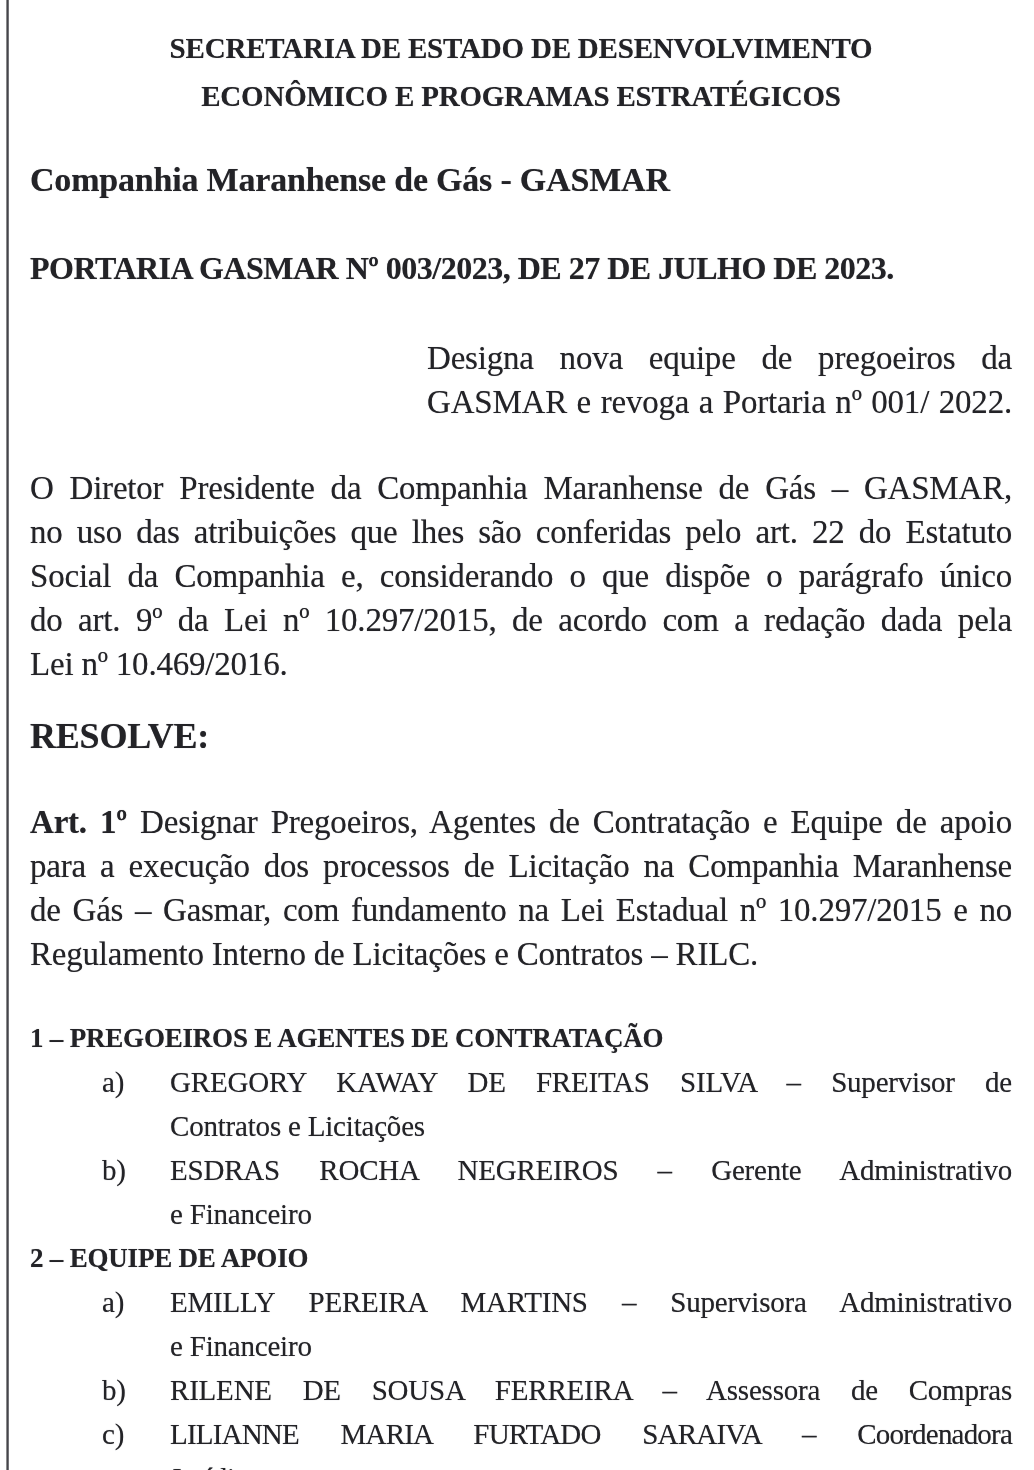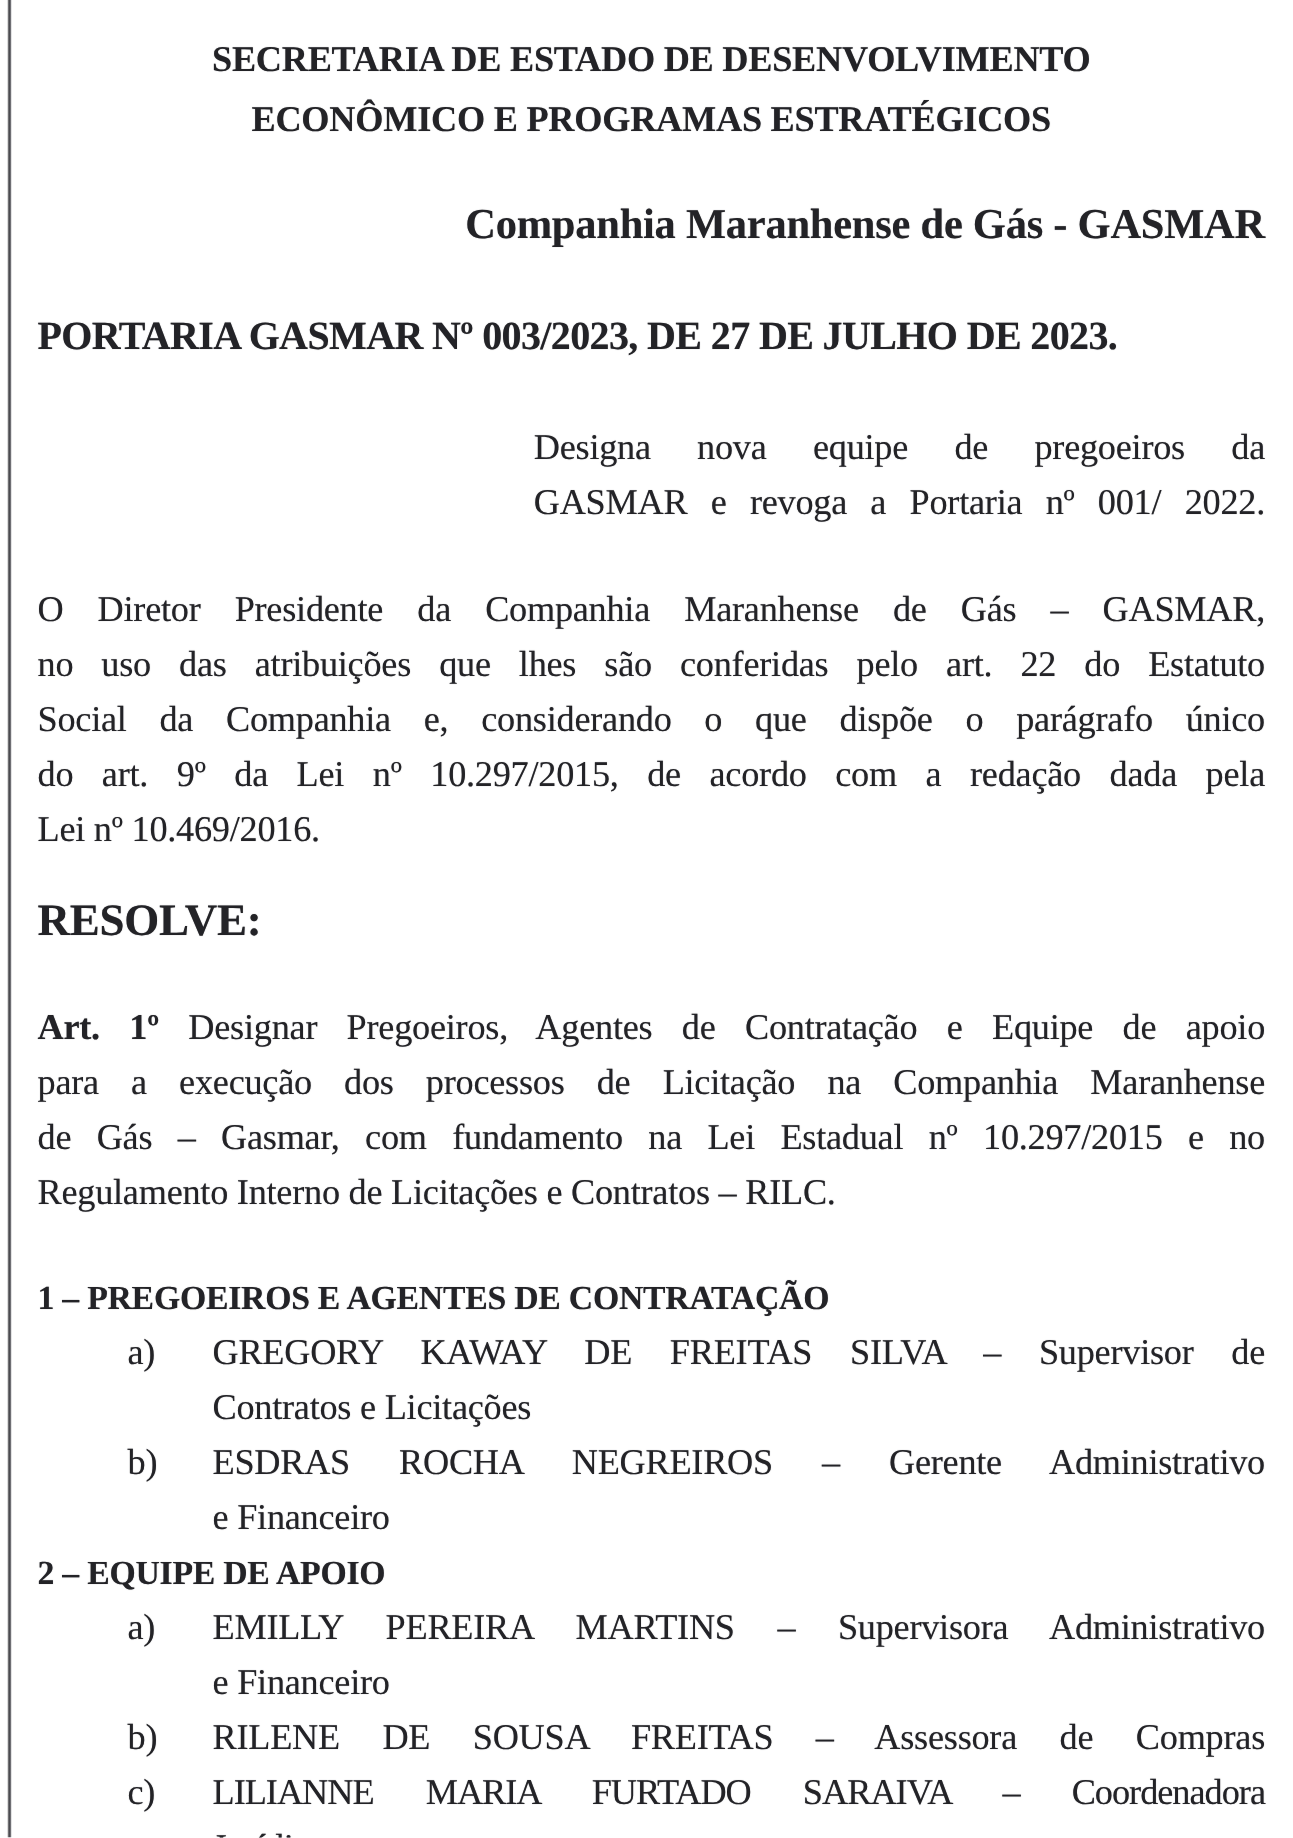--- a/index.html
+++ b/index.html
@@ -36,21 +36,21 @@
   .b { font-weight: bold; }
 
   .doc-title {
     text-align: center;
     font-weight: bold;
     font-size: 29px;
     line-height: 48px;
     margin-bottom: 36px;
   }
   .doc-subtitle {
-    text-align: right;
+    text-align: left;
     font-weight: bold;
     font-size: 34px;
     line-height: 48px;
     margin-bottom: 40px;
   }
   .portaria {
     font-weight: bold;
     font-size: 32px;
     line-height: 48px;
     letter-spacing: -0.5px;
@@ -59,21 +59,21 @@
   }
   .epigraph {
     width: 585px;
     margin-left: auto;
     margin-right: 0;
     font-size: 29px;
     line-height: 44px;
     margin-bottom: 42px;
   }
   .para {
-    font-size: 29px;
+    font-size: 33px;
     line-height: 44px;
   }
   .preamble { margin-bottom: 28px; }
   .resolve {
     font-weight: bold;
     font-size: 36px;
     line-height: 44px;
     margin-bottom: 42px;
   }
   .article { margin-bottom: 40px; }
@@ -163,21 +163,21 @@
     <span class="marker">a)</span>
     <span class="itext">
       <span class="il jl">EMILLY PEREIRA MARTINS – Supervisora Administrativo</span>
       <span class="il ll">e Financeiro</span>
     </span>
   </div>
 
   <div class="item">
     <span class="marker">b)</span>
     <span class="itext">
-      <span class="il jl">RILENE DE SOUSA FREITAS – Assessora de Compras</span>
+      <span class="il jl">RILENE DE SOUSA FERREIRA – Assessora de Compras</span>
     </span>
   </div>
 
   <div class="item">
     <span class="marker">c)</span>
     <span class="itext">
       <span class="il jl squeeze">LILIANNE MARIA FURTADO SARAIVA – Coordenadora</span>
       <span class="il ll">Jurídica</span>
     </span>
   </div>

